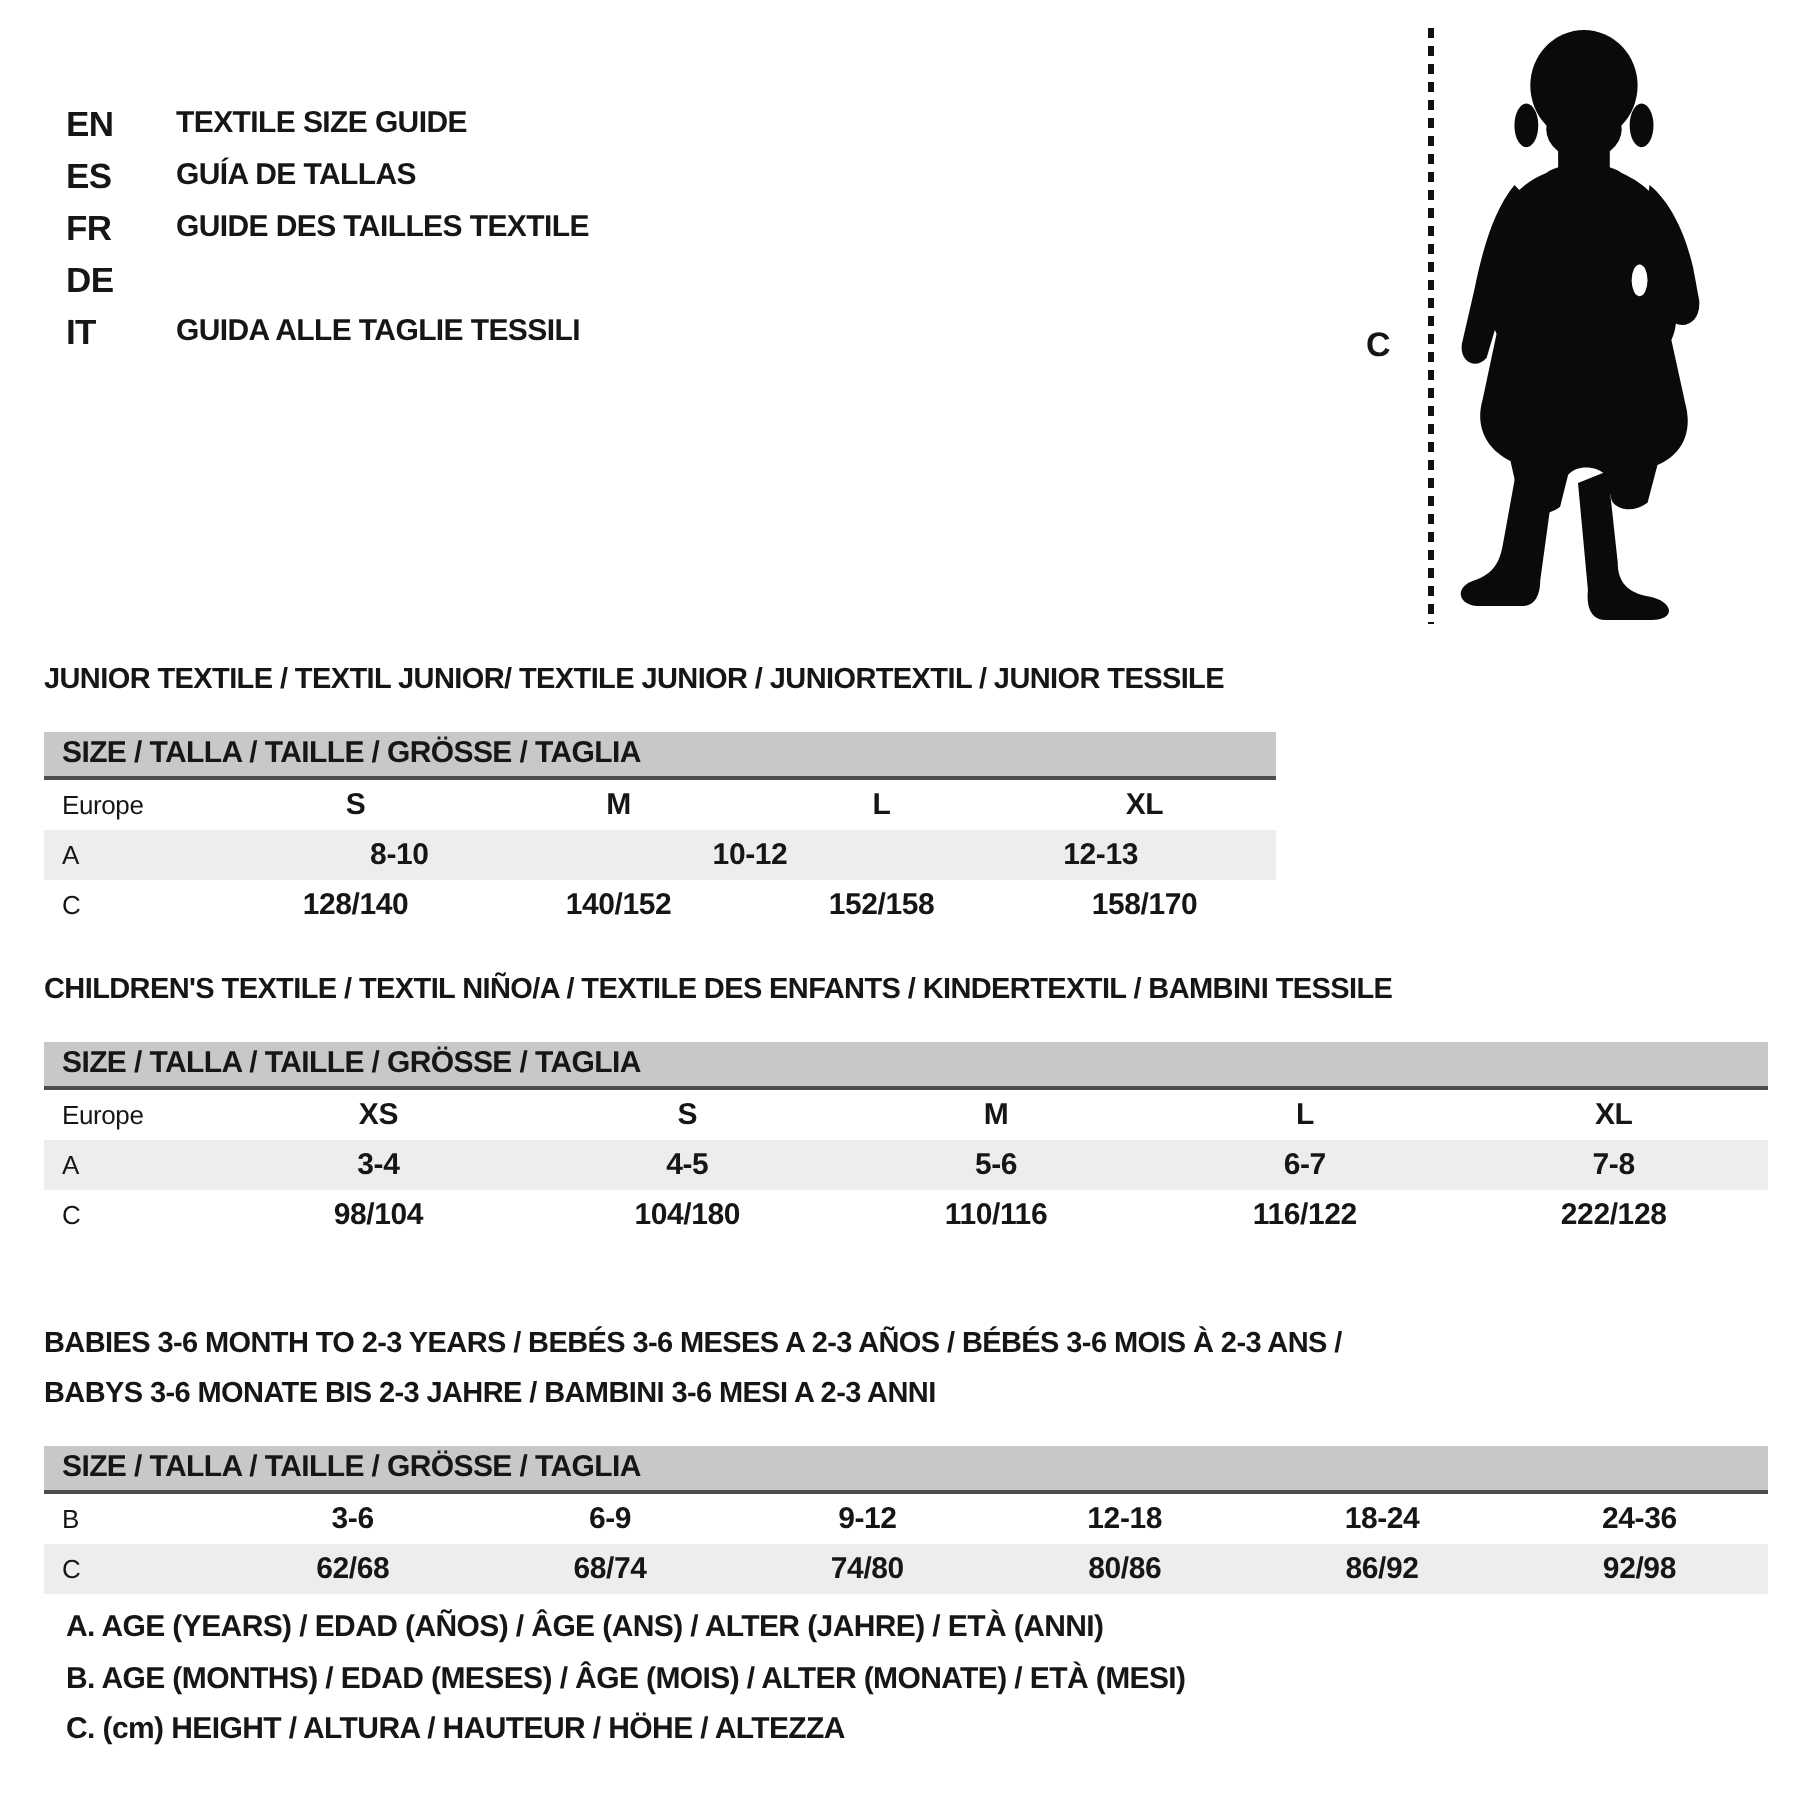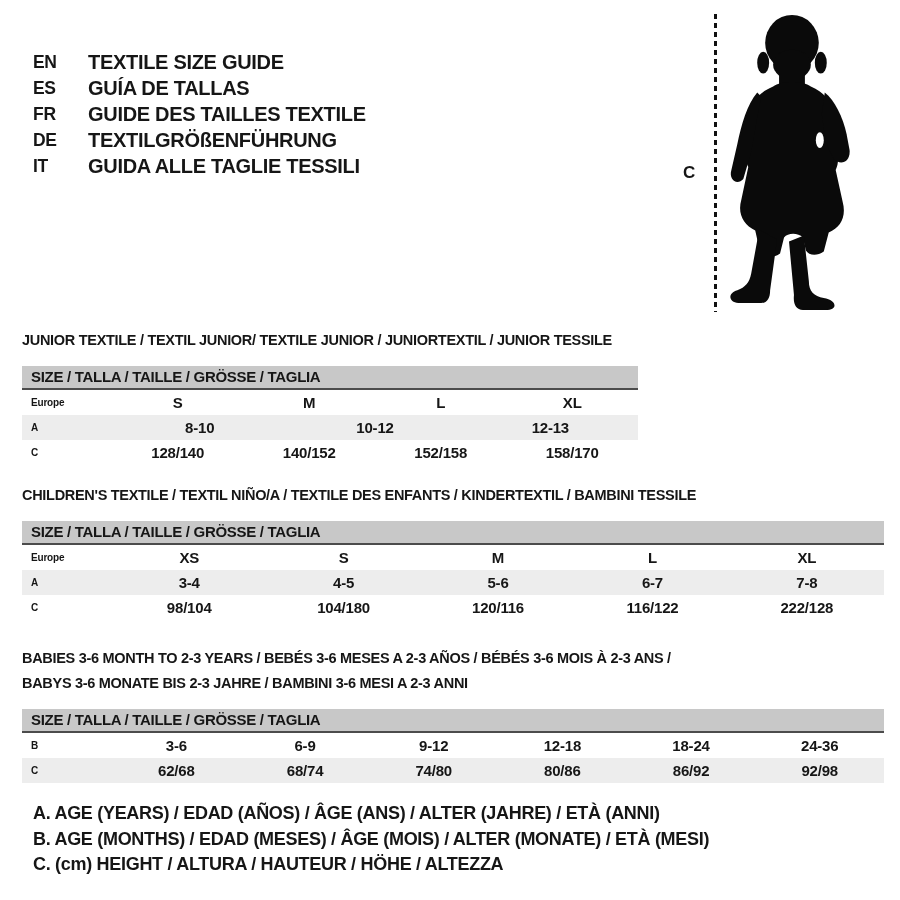--- a/index.html
+++ b/index.html
@@ -16,68 +16,68 @@
     font-family:"Liberation Sans","DejaVu Sans",sans-serif;
     color:var(--ink);
     -webkit-font-smoothing:antialiased;
   }
   .page{position:absolute;inset:0;background:#fff;}
 
   
   .lang-block{position:absolute;left:33px;top:25px;margin-top:24px;}
   .lang-row{display:flex;line-height:26px;}
   .lang-code{width:55px;font-weight:bold;font-size:17.5px;letter-spacing:-0.3px;}
-  .lang-label{font-weight:bold;font-size:20px;letter-spacing:-0.3px;white-space:nowrap;}
+  .lang-label{font-weight:bold;font-size:15px;letter-spacing:-0.3px;white-space:nowrap;}
 
   
   .figure{position:absolute;left:0;top:0;width:900px;height:330px;}
   .measure-line{
     position:absolute;left:714px;top:14px;width:3px;height:298px;
     background:repeating-linear-gradient(to bottom,#111 0 5px,transparent 5px 9px);
   }
   .measure-label{
     position:absolute;left:683px;top:163px;
     font-weight:bold;font-size:17px;
   }
   .baby-svg{position:absolute;left:728px;top:13px;}
 
   
   .section{position:absolute;left:22px;}
   .sec-junior{top:328px;width:616px;}
   .sec-children{top:483px;width:862px;}
-  .sec-babies{top:646px;width:862px;}
+  .sec-babies{top:660px;width:862px;}
 
   .sec-title-wrap{margin-bottom:13px;}
   .sec-title-line{
     font-weight:bold;font-size:14.5px;letter-spacing:-0.3px;
     line-height:25px;white-space:nowrap;
   }
   .t{width:100%;}
   .t-head{
     background:var(--header-bg);
     border-bottom:2px solid var(--rule);
     height:24px;line-height:22px;
     padding-left:9px;
     font-weight:bold;font-size:15px;letter-spacing:-0.3px;
   }
   .t-row{display:flex;height:25px;line-height:25px;}
   .t-row.shaded{background:var(--shaded);}
   .t-lab{
     width:90px;flex:0 0 90px;padding-left:9px;
-    font-weight:bold;font-size:10px;letter-spacing:-0.2px;
+    font-weight:normal;font-size:13px;letter-spacing:-0.2px;
   }
   .t-cell{
     flex:1;text-align:center;
     font-weight:bold;font-size:15px;letter-spacing:-0.2px;
   }
 
   
   .footnotes{position:absolute;left:33px;top:801px;}
   .footnote{
-    font-weight:bold;font-size:18px;letter-spacing:-0.3px;
+    font-weight:bold;font-size:15px;letter-spacing:-0.3px;
     line-height:25.5px;white-space:nowrap;
   }
 </style>
 </head>
 <body>
 
 <div class="page">
 
   <div class="lang-block" id="lang-list">
       <div class="lang-row">
@@ -87,21 +87,20 @@
       <div class="lang-row">
         <span class="lang-code">ES</span>
         <span class="lang-label">GUÍA DE TALLAS</span>
       </div>
       <div class="lang-row">
         <span class="lang-code">FR</span>
         <span class="lang-label">GUIDE DES TAILLES TEXTILE</span>
       </div>
       <div class="lang-row">
         <span class="lang-code">DE</span>
-        <span class="lang-label">TEXTILGRÖßENFÜHRUNG</span>
       </div>
       <div class="lang-row">
         <span class="lang-code">IT</span>
         <span class="lang-label">GUIDA ALLE TAGLIE TESSILI</span>
       </div>
     </div>
 
   <div class="figure">
     <div class="measure-line"></div>
     <div class="measure-label">C</div>
@@ -179,21 +178,21 @@
           <div class="t-cell">3-4</div>
           <div class="t-cell">4-5</div>
           <div class="t-cell">5-6</div>
           <div class="t-cell">6-7</div>
           <div class="t-cell">7-8</div>
         </div>
         <div class="t-row">
           <div class="t-lab">C</div>
           <div class="t-cell">98/104</div>
           <div class="t-cell">104/180</div>
-          <div class="t-cell">120/116</div>
+          <div class="t-cell">110/116</div>
           <div class="t-cell">116/122</div>
           <div class="t-cell">222/128</div>
         </div>
       </div>
     </section>
   <section class="section sec-babies">
       <div class="sec-title-wrap">
         <div class="sec-title-line">BABIES 3-6 MONTH TO 2-3 YEARS / BEBÉS 3-6 MESES A 2-3 AÑOS / BÉBÉS 3-6 MOIS À 2-3 ANS /</div>
         <div class="sec-title-line">BABYS 3-6 MONATE BIS 2-3 JAHRE / BAMBINI 3-6 MESI A 2-3 ANNI</div>
       </div>

